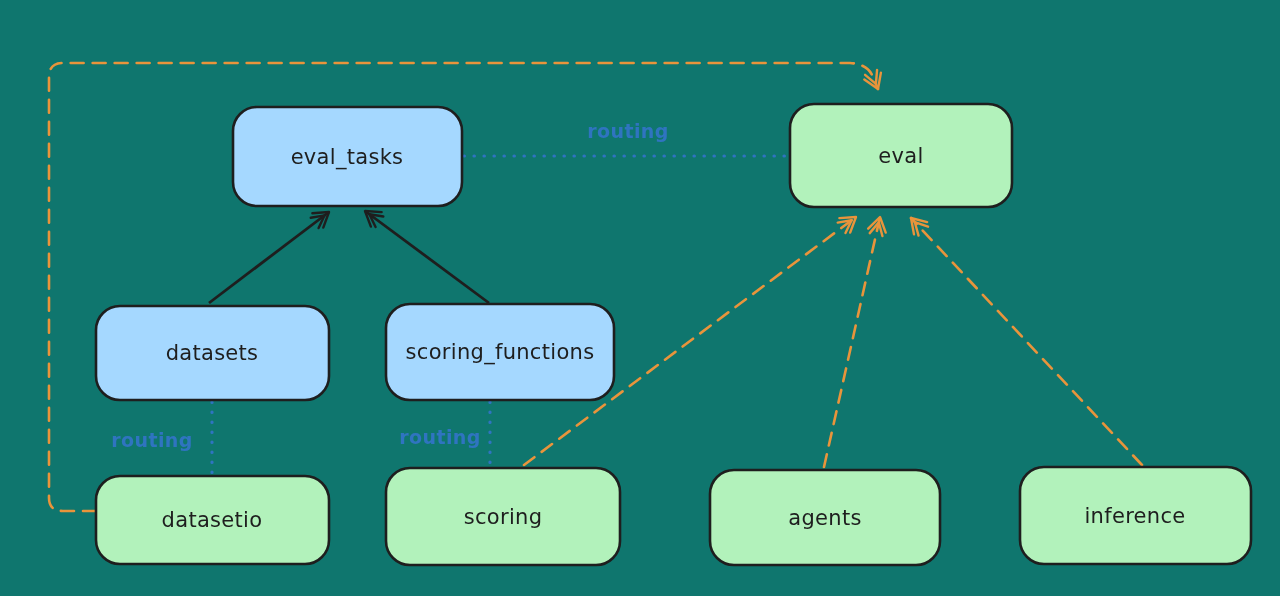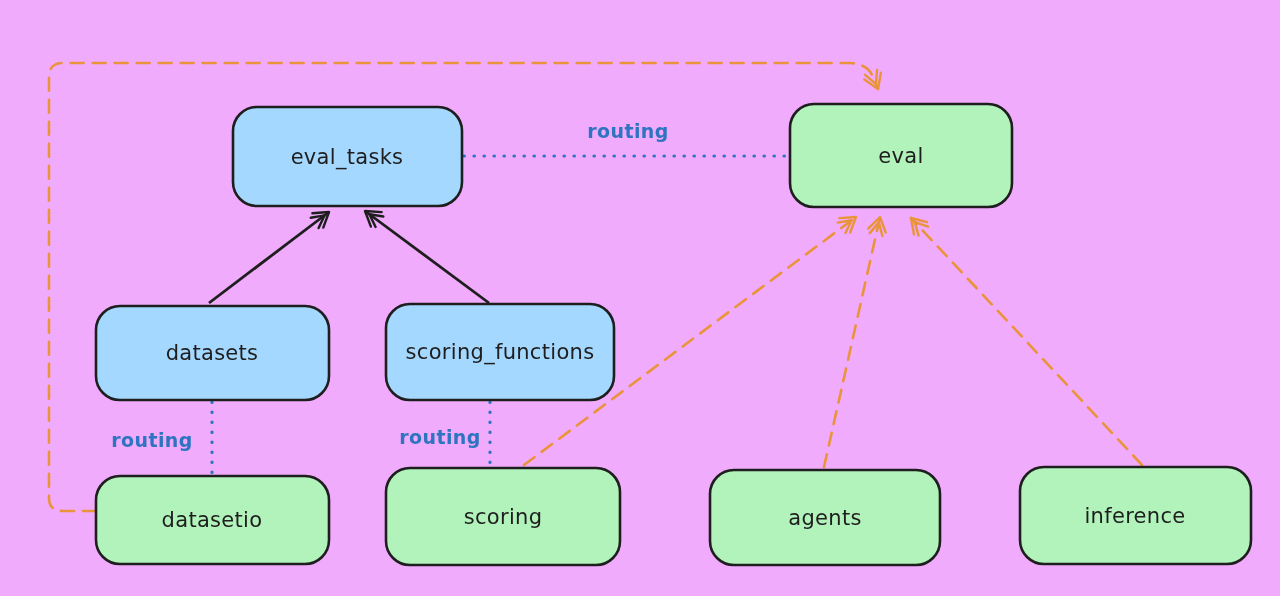--- a/index.html
+++ b/index.html
@@ -1,20 +1,20 @@
 <!DOCTYPE html>
 <html><head>
 <meta charset="utf-8">
 <style>
   html, body { margin: 0; padding: 0; background: #ffffff; }
   .canvas-wrap {
     position: relative;
     width: 1280px;
     height: 596px;
-    background: #f0abfc;
+    background: #0f766e;
     overflow: hidden;
     font-family: "DejaVu Sans", "Liberation Sans", sans-serif;
   }
   svg { display: block; }
   .node {
     stroke: #1e1e1e;
     stroke-width: 2.6;
   }
   .node-label {
     font-family: "DejaVu Sans", "Liberation Sans", sans-serif;

